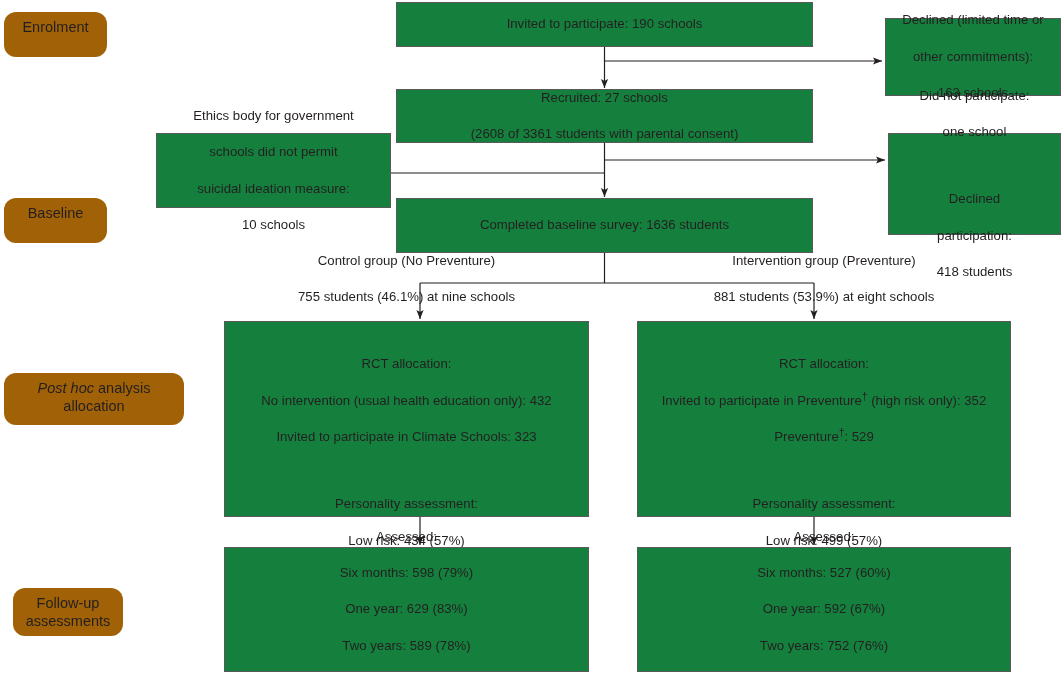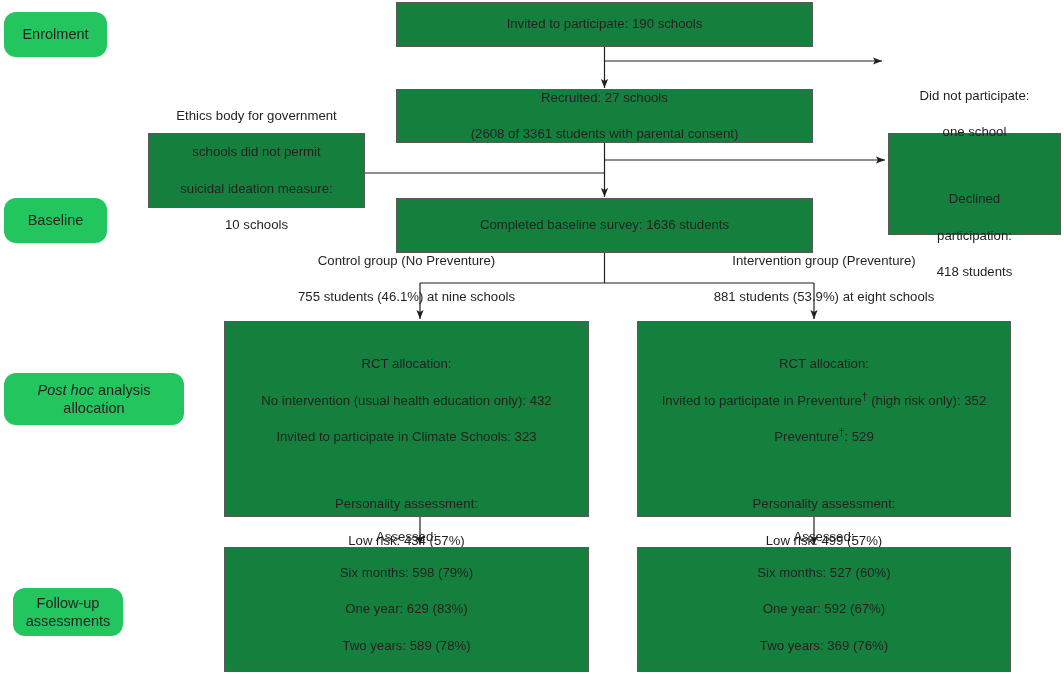--- a/index.html
+++ b/index.html
@@ -18,24 +18,23 @@
 
   
   #wires {
     position: absolute; left: 0; top: 0;
     width: 1064px; height: 674px;
     pointer-events: none;
   }
 
   .pill {
     position: absolute;
-    background: #22c55e;
+    background: #a16207;
     border-radius: 12px;
     display: flex;
-    align-items: center;
     justify-content: center;
     text-align: center;
     font-size: 14.5px;
     line-height: 1.25;
     color: #231f20;
     padding: 6px 10px;
   }
 
   .box {
     position: absolute;
@@ -60,21 +59,21 @@
 
   
   #pill-enrolment { left: 4px;  top: 12px;  width: 103px; height: 45px; }
   #pill-baseline  { left: 4px;  top: 198px; width: 103px; height: 45px; }
   #pill-posthoc   { left: 4px;  top: 373px; width: 180px; height: 52px; }
   #pill-followup  { left: 13px; top: 588px; width: 110px; height: 48px; }
 
   #box-invited    { left: 396px; top: 2px;   width: 417px; height: 45px; }
   #box-declined   { left: 885px; top: 18px;  width: 176px; height: 78px; }
   #box-recruited  { left: 396px; top: 89px;  width: 417px; height: 54px; }
-  #box-ethics     { left: 148px; top: 133px; width: 217px; height: 75px; }
+  #box-ethics     { left: 156px; top: 133px; width: 235px; height: 75px; }
   #box-notpart    { left: 888px; top: 133px; width: 173px; height: 102px; }
   #box-baseline   { left: 396px; top: 198px; width: 417px; height: 55px; justify-content: center; }
   #box-control    { left: 224px; top: 321px; width: 365px; height: 196px; }
   #box-interv     { left: 637px; top: 321px; width: 374px; height: 196px; }
   #box-fu-control { left: 224px; top: 547px; width: 365px; height: 125px; }
   #box-fu-interv  { left: 637px; top: 547px; width: 374px; height: 125px; }
 </style>
 </head>
 <body>
 
@@ -121,20 +120,27 @@
   </div>
 
   <div class="pill" id="pill-followup">
     <span>Follow-up assessments</span>
   </div>
 
   <div class="box" id="box-invited">
     <span class="stack">Invited to participate: 190 schools</span>
   </div>
 
+  <div class="box" id="box-declined">
+    <span class="stack">
+      <span class="body">Declined (limited time or</span>
+      <span class="body">other commitments):</span>
+      <span class="body">163 schools</span>
+    </span>
+  </div>
 
   <div class="box" id="box-recruited">
     <span class="stack">
       <span class="body">Recruited: 27 schools</span>
       <span class="body">(2608 of 3361 students with parental consent)</span>
     </span>
   </div>
 
   <div class="box" id="box-ethics">
     <span class="stack">
@@ -198,18 +204,18 @@
       <span class="body">Two years: 589 (78%)</span>
       <span class="body">Three years: 516 (68%)</span>
     </span>
   </div>
 
   <div class="box" id="box-fu-interv">
     <span class="stack">
       <span class="body">Assessed:</span>
       <span class="body">Six months: 527 (60%)</span>
       <span class="body">One year: 592 (67%)</span>
-      <span class="body">Two years: 369 (76%)</span>
+      <span class="body">Two years: 752 (76%)</span>
       <span class="body">Three years: 571 (65%)</span>
     </span>
   </div>
 
 </div>
 
 </body></html>

